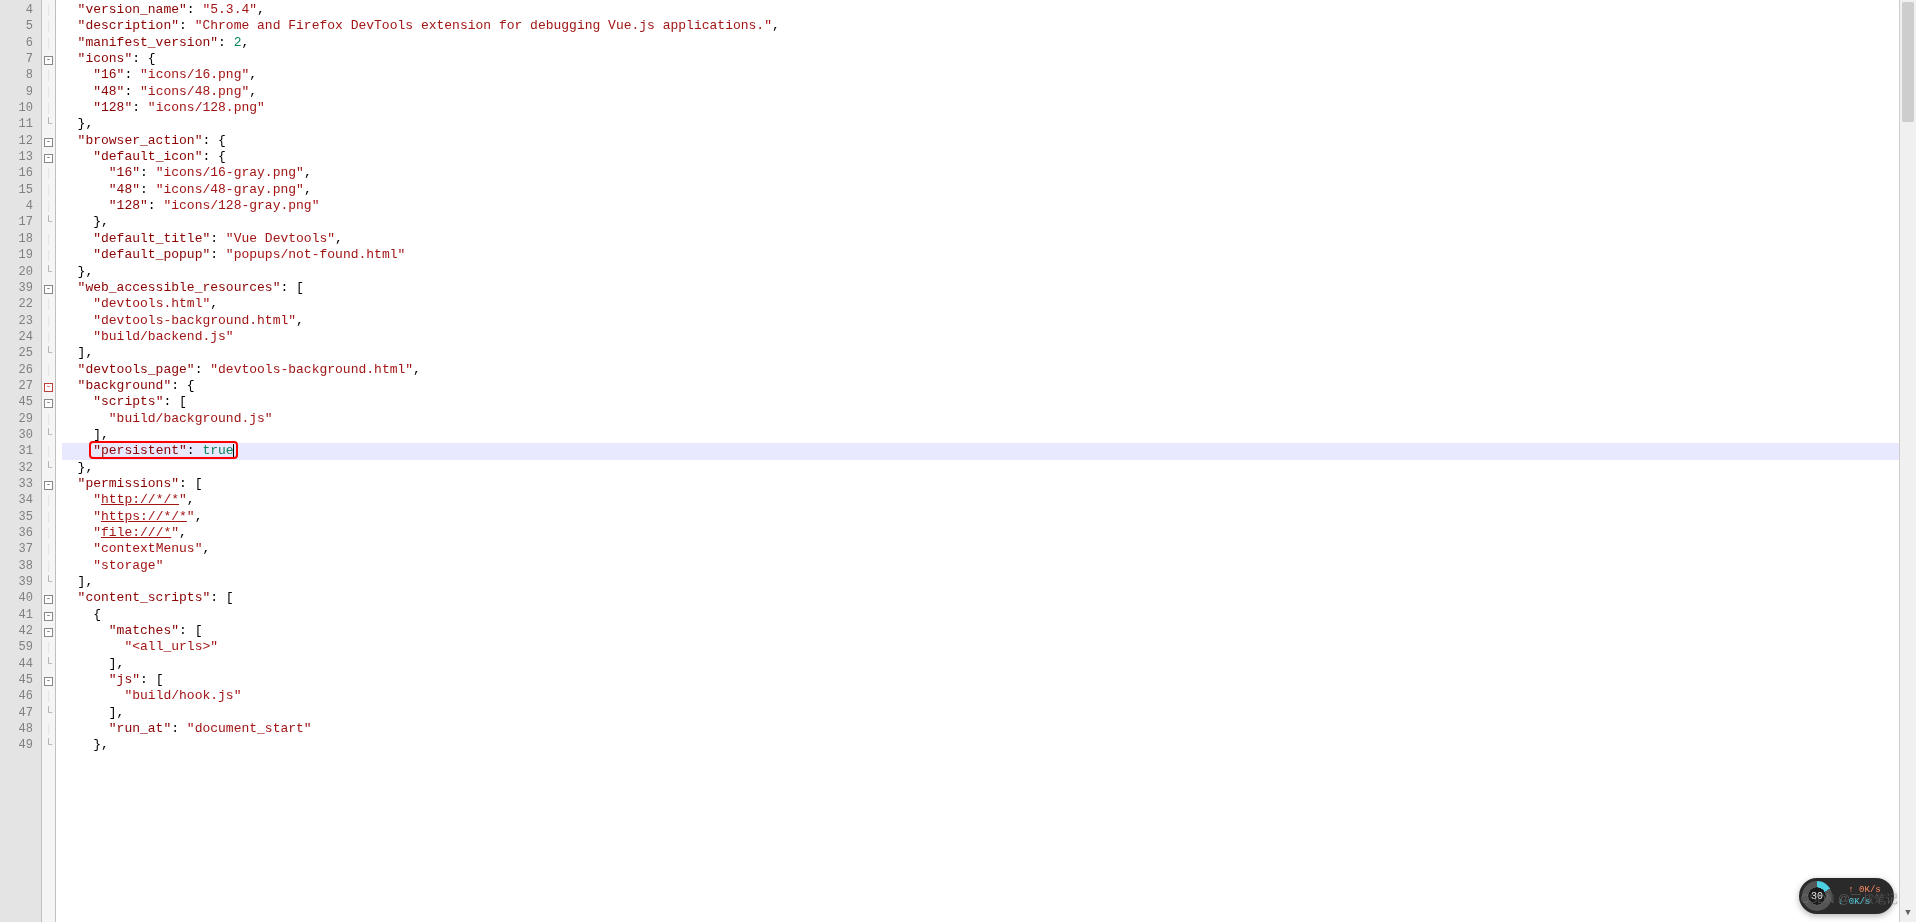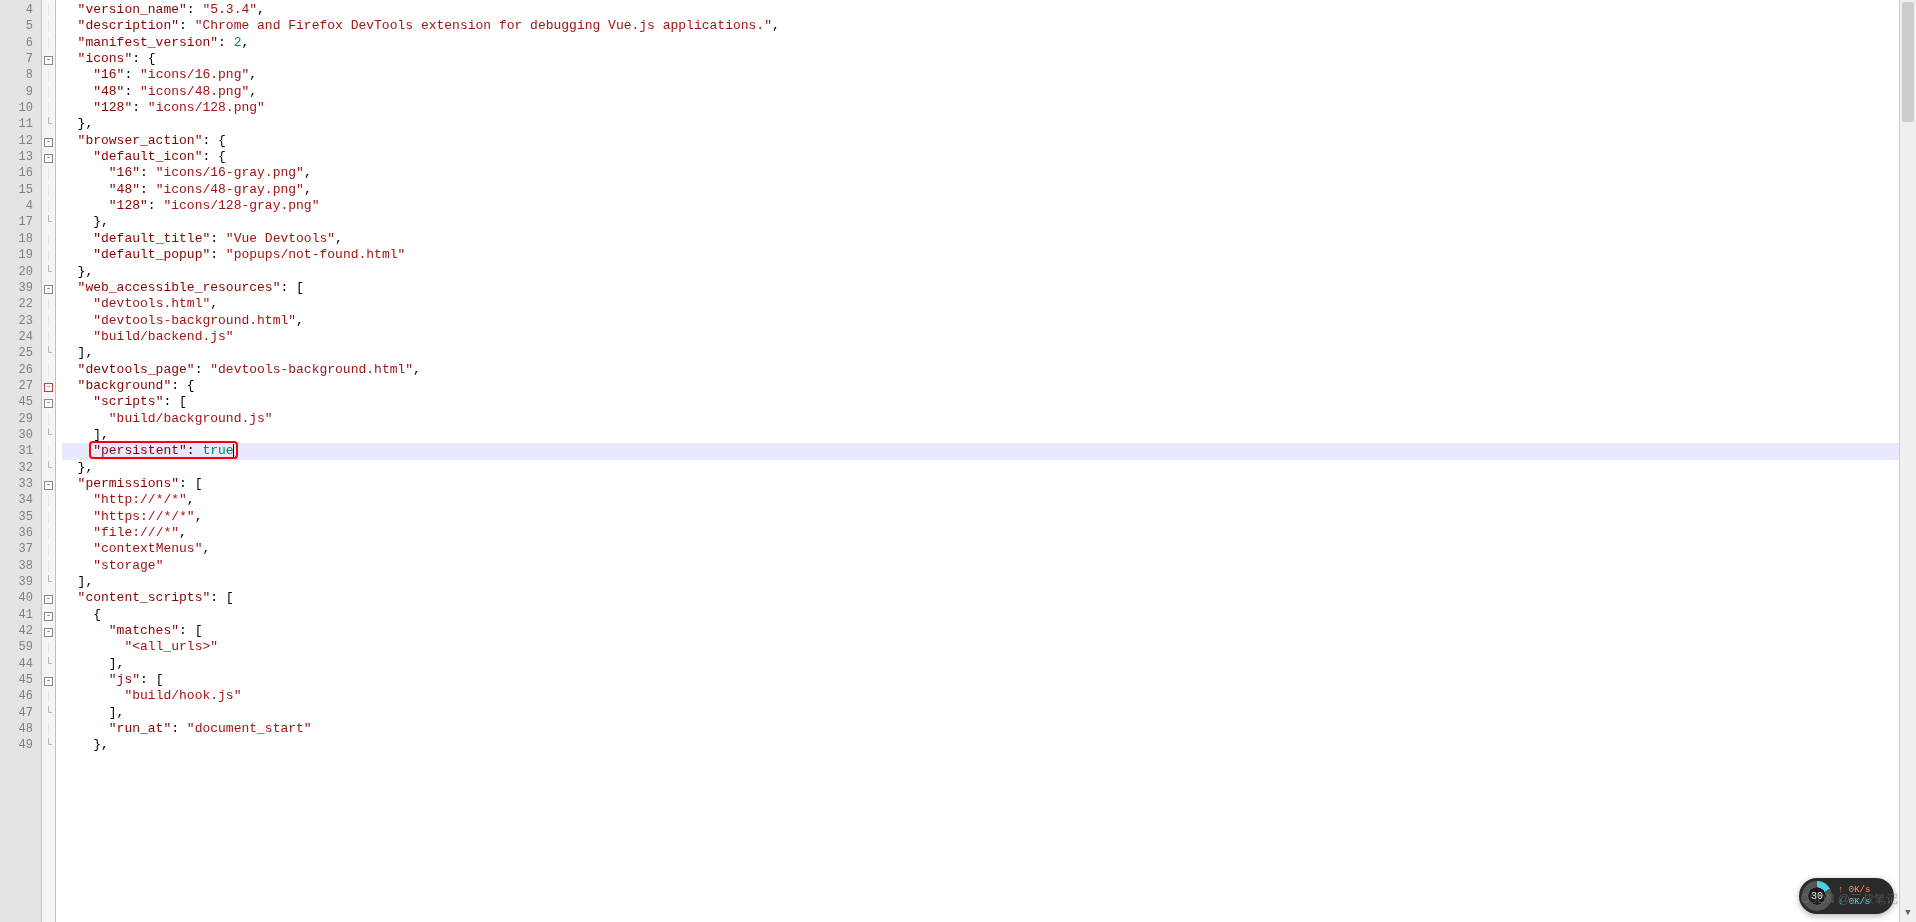--- a/index.html
+++ b/index.html
@@ -68,21 +68,21 @@
   .line {
     height: 16.35px;
     line-height: 16.35px;
     white-space: pre;
   }
   .line.hl { background: #e8e8ff; }
   .s { color: #a31515; }
   .n { color: #098658; }
   .p { color: #000000; }
   .key { color: #8b0000; }
-  .u { }
+  .u { text-decoration: underline; }
   .highlight-box {
     position: absolute;
     border: 2px solid #ff0000;
     border-radius: 4px;
     pointer-events: none;
   }
   .caret {
     display: inline-block;
     border-right: 1px solid #000;
     height: 14px;
@@ -142,21 +142,21 @@
     color: #eee;
     font-size: 10px;
   }
   .wtext {
     flex: 1;
     padding-left: 6px;
     color: #bbb;
     font-size: 9px;
     line-height: 12px;
   }
-  .wtext .up-s { color: #ff8a65; }
+  .wtext .up-s { color: #ff8a65; text-align: center; }
   .wtext .dn-s { color: #4dd0e1; }
   .watermark {
     position: absolute;
     right: 18px;
     bottom: 14px;
     color: rgba(120,120,120,0.55);
     font-family: sans-serif;
     font-size: 12px;
   }
 </style>

